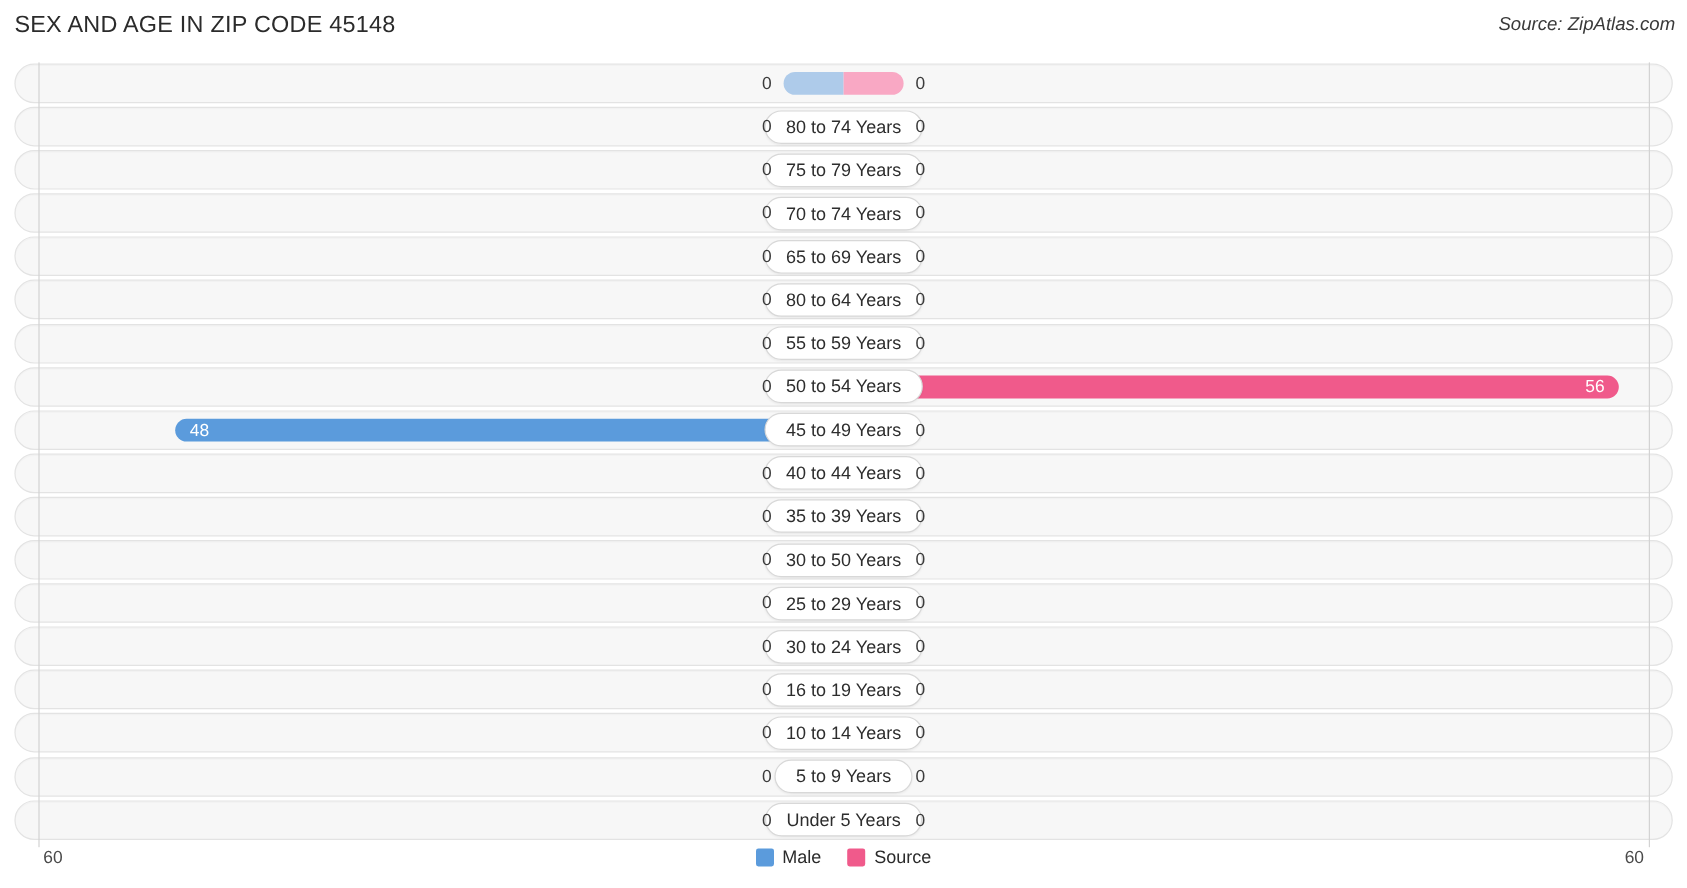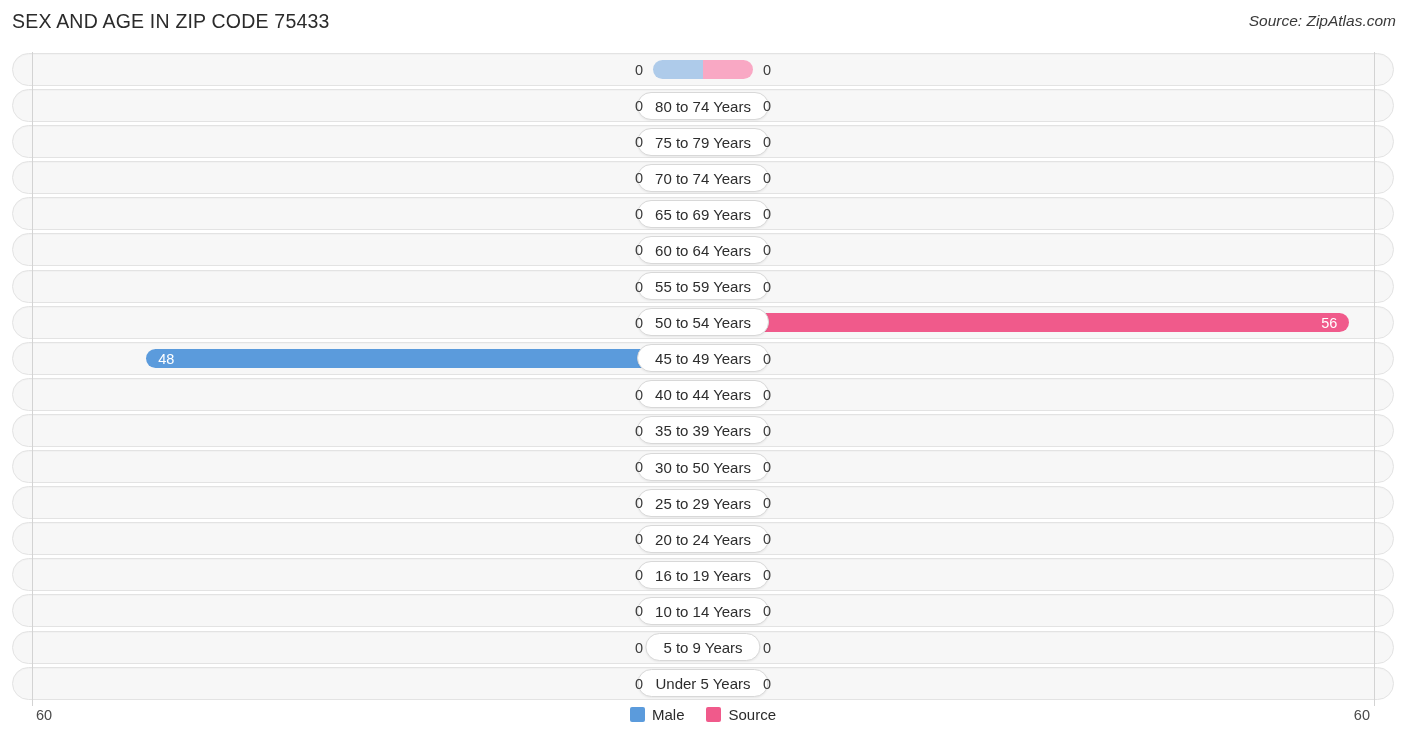--- a/index.html
+++ b/index.html
@@ -180,21 +180,21 @@
     font-size: 15px;
     color: #2b2b2b;
   }
 </style>
 </head>
 <body>
 
 <div class="page">
 
   <div class="header">
-    <div class="chart-title">SEX AND AGE IN ZIP CODE 75433</div>
+    <div class="chart-title">SEX AND AGE IN ZIP CODE 45148</div>
     <div class="chart-source">Source: ZipAtlas.com</div>
   </div>
 
   <div class="plot">
     <div class="axis-line left"></div>
     <div class="axis-line right"></div>
     <div class="rows" id="rows-container">
         <div class="row">
           <div class="row-track"></div>
           <div class="bar bar-male" style="width:50px"></div>
@@ -233,21 +233,21 @@
           <div class="val val-male" style="right:751px;">0</div>
           <div class="val val-female" style="left:751px;">0</div>
           <div class="cat-pill">65 to 69 Years</div>
         </div>
         <div class="row">
           <div class="row-track"></div>
           <div class="bar bar-male" style="width:50px"></div>
           <div class="bar bar-female" style="width:50px"></div>
           <div class="val val-male" style="right:751px;">0</div>
           <div class="val val-female" style="left:751px;">0</div>
-          <div class="cat-pill">60 to 64 Years</div>
+          <div class="cat-pill">80 to 64 Years</div>
         </div>
         <div class="row">
           <div class="row-track"></div>
           <div class="bar bar-male" style="width:50px"></div>
           <div class="bar bar-female" style="width:50px"></div>
           <div class="val val-male" style="right:751px;">0</div>
           <div class="val val-female" style="left:751px;">0</div>
           <div class="cat-pill">55 to 59 Years</div>
         </div>
         <div class="row">
@@ -297,21 +297,21 @@
           <div class="val val-male" style="right:751px;">0</div>
           <div class="val val-female" style="left:751px;">0</div>
           <div class="cat-pill">25 to 29 Years</div>
         </div>
         <div class="row">
           <div class="row-track"></div>
           <div class="bar bar-male" style="width:50px"></div>
           <div class="bar bar-female" style="width:50px"></div>
           <div class="val val-male" style="right:751px;">0</div>
           <div class="val val-female" style="left:751px;">0</div>
-          <div class="cat-pill">20 to 24 Years</div>
+          <div class="cat-pill">30 to 24 Years</div>
         </div>
         <div class="row">
           <div class="row-track"></div>
           <div class="bar bar-male" style="width:50px"></div>
           <div class="bar bar-female" style="width:50px"></div>
           <div class="val val-male" style="right:751px;">0</div>
           <div class="val val-female" style="left:751px;">0</div>
           <div class="cat-pill">16 to 19 Years</div>
         </div>
         <div class="row">

